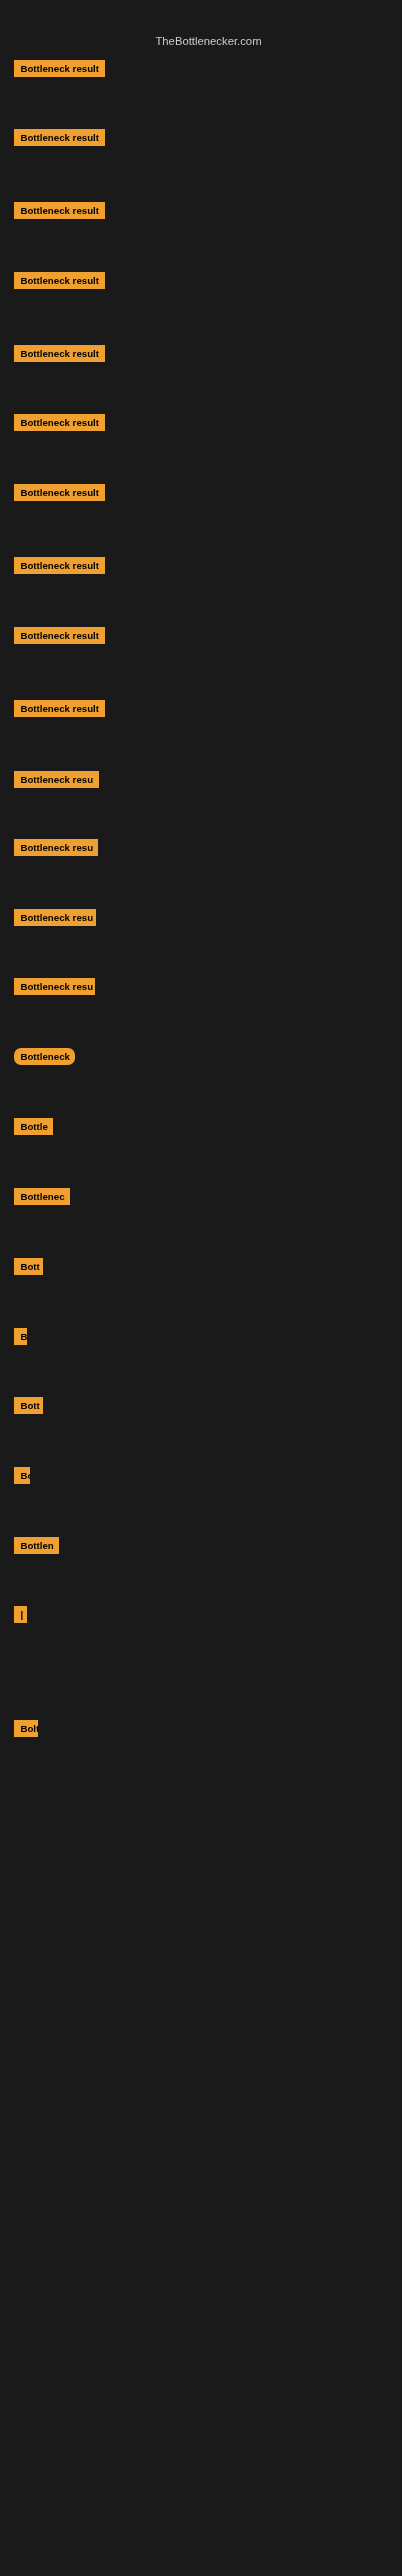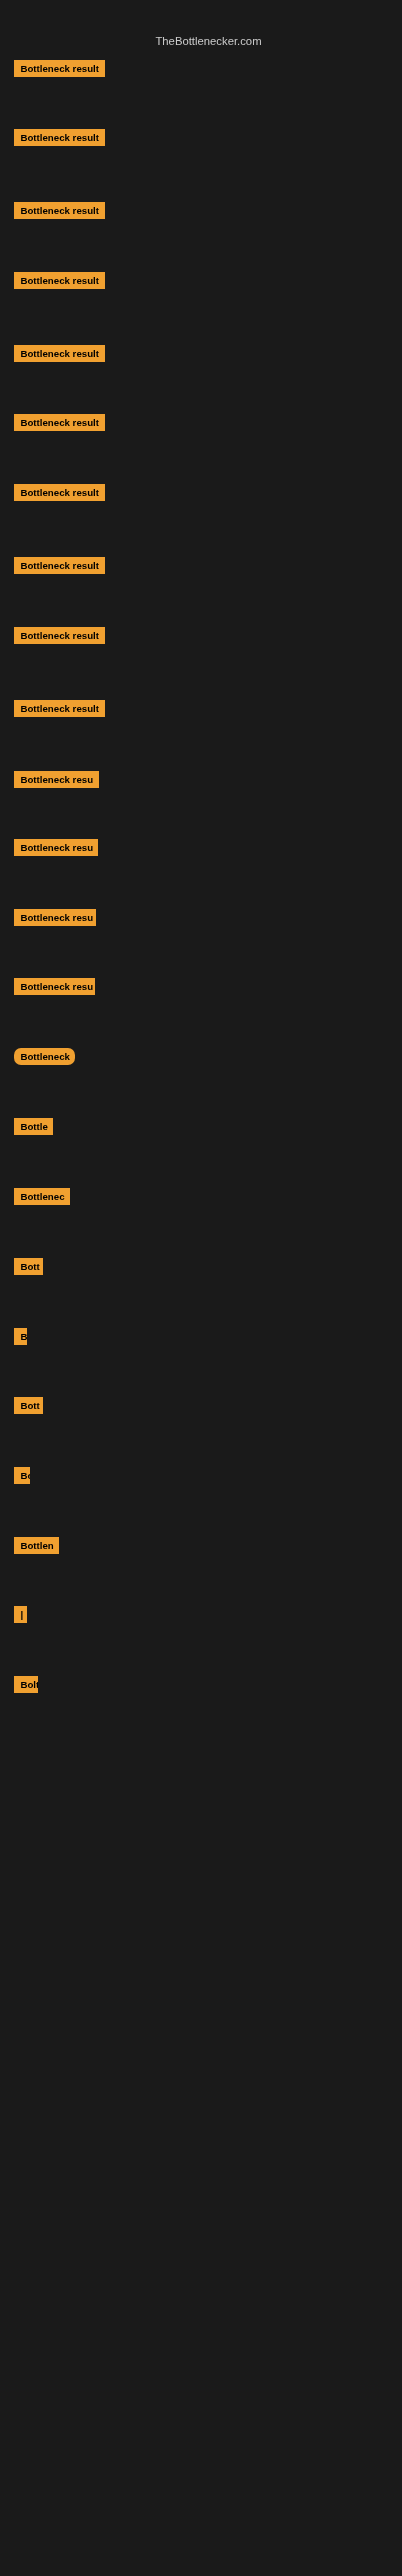--- a/index.html
+++ b/index.html
@@ -67,15 +67,15 @@
     <div class="badge-container" style="top: 964px;"><span class="badge" style="max-width: 81px;">Bottleneck resu</span></div>
     <div class="badge-container" style="top: 1034px;"><span class="badge" style="max-width: 61px; border-radius: 7px;">Bottleneck</span></div>
     <div class="badge-container" style="top: 1104px;"><span class="badge" style="max-width: 39px;">Bottle</span></div>
     <div class="badge-container" style="top: 1174px;"><span class="badge" style="max-width: 56px;">Bottlenec</span></div>
     <div class="badge-container" style="top: 1244px;"><span class="badge" style="max-width: 29px;">Bott</span></div>
     <div class="badge-container" style="top: 1314px;"><span class="badge" style="max-width: 11.3px;">B</span></div>
     <div class="badge-container" style="top: 1383px;"><span class="badge" style="max-width: 29px;">Bott</span></div>
     <div class="badge-container" style="top: 1453px;"><span class="badge" style="max-width: 16px;">Bo</span></div>
     <div class="badge-container" style="top: 1523px;"><span class="badge" style="max-width: 45px; text-align: right;">Bottlen</span></div>
     <div class="badge-container" style="top: 1592px;"><span class="badge" style="max-width: 4.8px;">|</span></div>
-    <div class="badge-container" style="top: 1662px;"><span class="badge" style="max-width: 24px;">Bolt</span></div>
+    <div class="badge-container" style="top: 1662px;"><span class="badge" style="max-width: 24px; margin-top: 44px;">Bolt</span></div>
   </div>
 
 
 </body></html>

